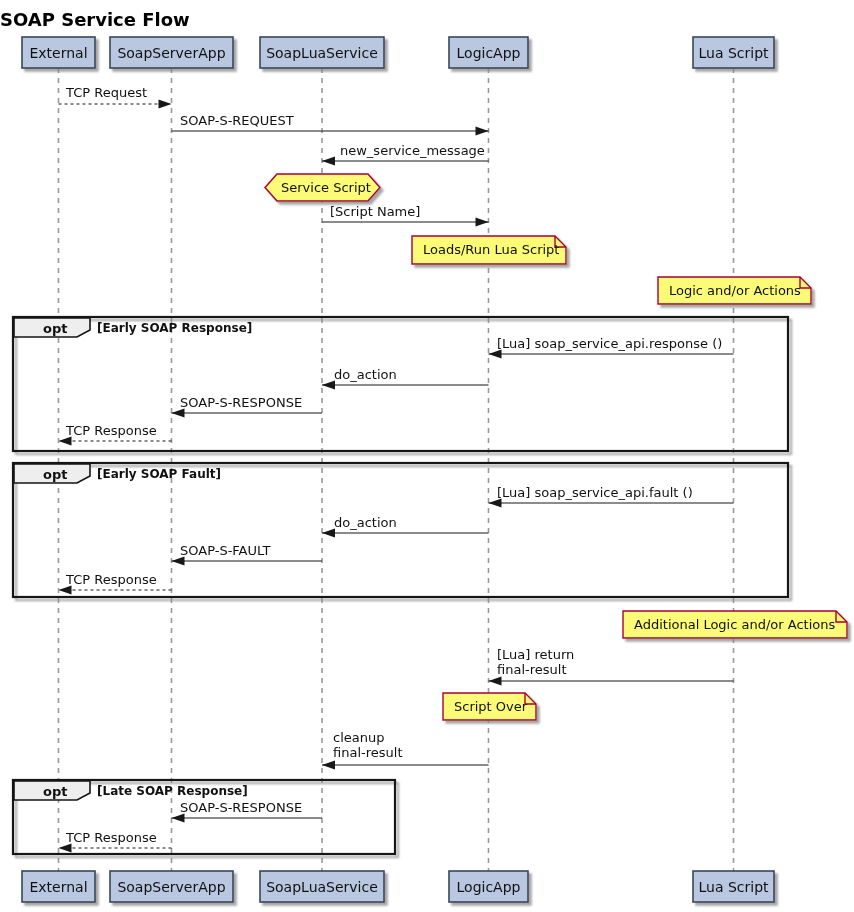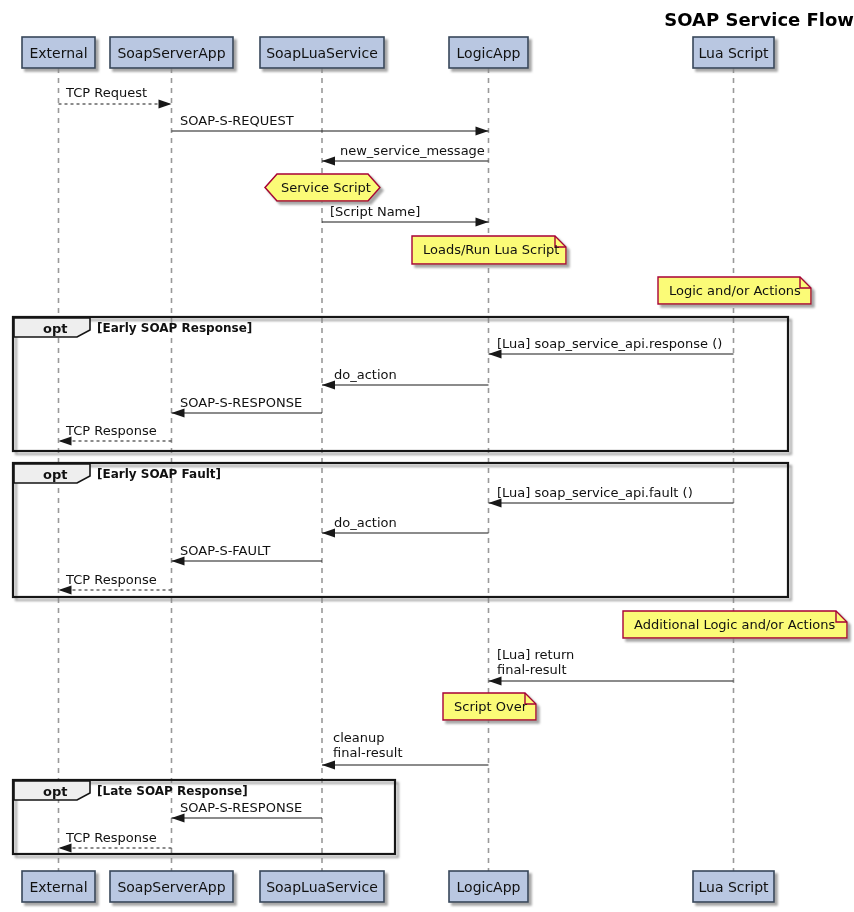--- a/index.html
+++ b/index.html
@@ -1,18 +1,18 @@
 <!DOCTYPE html>
 <html><head>
 <meta charset="utf-8">
 <style>
   html,body{margin:0;padding:0;background:#ffffff;}
   #diagram{position:relative;width:854px;height:912px;background:#ffffff;overflow:hidden;
            font-family:"DejaVu Sans", sans-serif;}
-  #title{position:absolute;left:0;top:9px;width:854px;text-align:right;
+  #title{position:absolute;left:0;top:9px;width:854px;text-align:left;
          font-size:18px;font-weight:bold;color:#000;letter-spacing:0px;}
   svg{position:absolute;left:0;top:0;}
   svg text{font-family:"DejaVu Sans", sans-serif;fill:#111;}
 </style>
 </head>
 <body>
 
 <div id="diagram">
   <svg id="canvas" width="854" height="912" viewBox="0 0 854 912">
       <defs>

